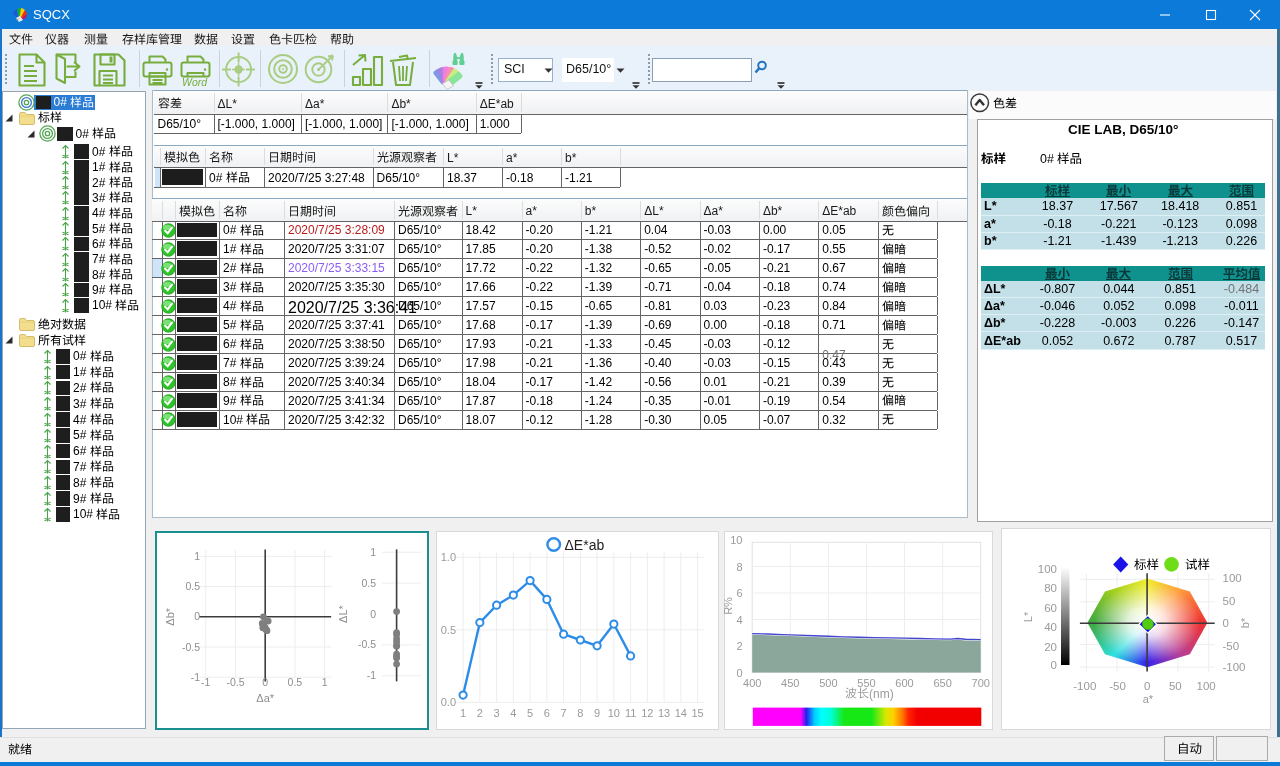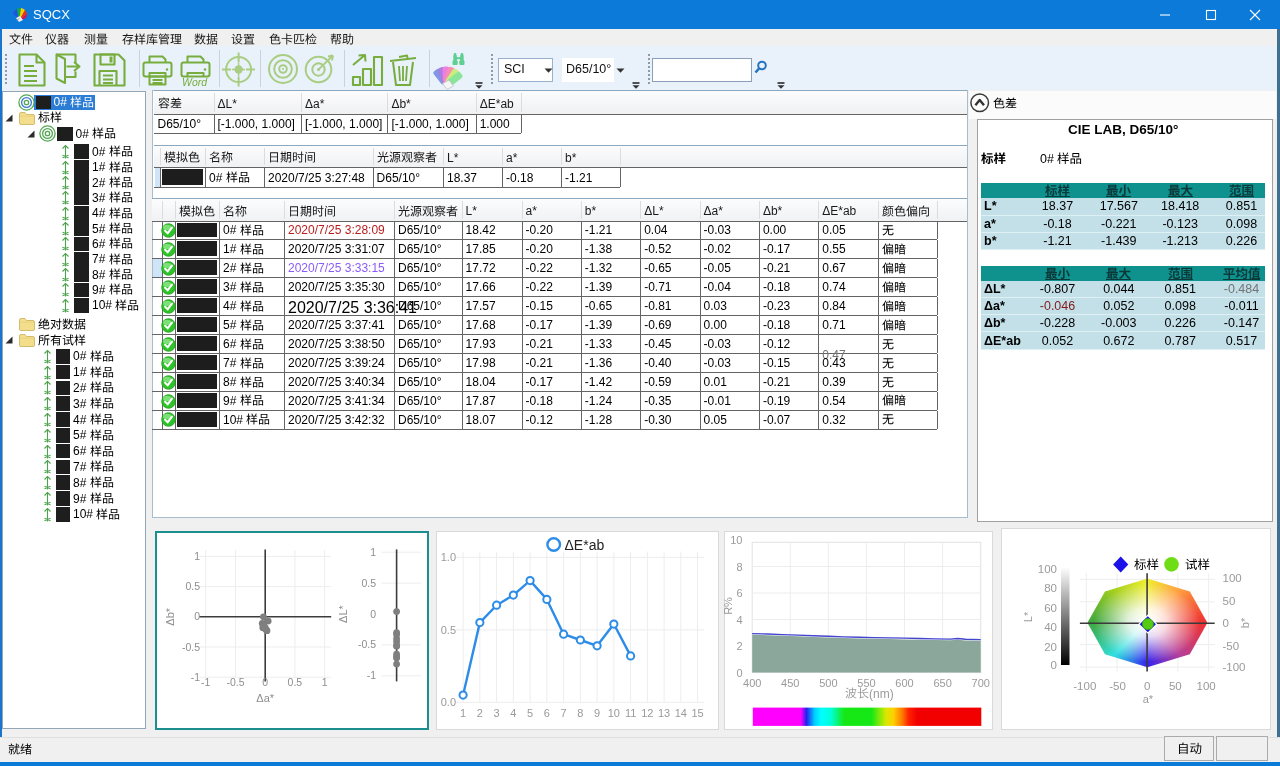--- a/index.html
+++ b/index.html
@@ -1208,21 +1208,21 @@
     <div class="ab" style="left:177.25px;top:374.1px;width:39.75px;height:14.95px;background:#1d1d1d"></div>
     <div class="ab txt" style="left:223px;top:375.075px;font-size:12px;color:#000">8#&nbsp;<svg class="cj" style="width:24px;height:12px;vertical-align:-1.44px;" viewBox="0 0 2000 1000">
         <use href="#r6837" x="0"></use>
         <use href="#r54c1" x="1000"></use>
       </svg></div>
     <div class="ab txt" style="left:288px;top:375.075px;font-size:12px;color:#000">2020/7/25&nbsp;3:40:34</div>
     <div class="ab txt" style="left:398px;top:375.075px;font-size:12px;color:#000">D65/10°</div>
     <div class="ab txt" style="left:465.6px;top:375.075px;font-size:12px;color:#000">18.04</div>
     <div class="ab txt" style="left:525.5px;top:375.075px;font-size:12px;color:#000">-0.17</div>
     <div class="ab txt" style="left:584.85px;top:375.075px;font-size:12px;color:#000">-1.42</div>
-    <div class="ab txt" style="left:644.2px;top:375.075px;font-size:12px;color:#000">-0.59</div>
+    <div class="ab txt" style="left:644.2px;top:375.075px;font-size:12px;color:#000">-0.56</div>
     <div class="ab txt" style="left:703.55px;top:375.075px;font-size:12px;color:#000">0.01</div>
     <div class="ab txt" style="left:762.9px;top:375.075px;font-size:12px;color:#000">-0.21</div>
     <div class="ab txt" style="left:822.25px;top:375.075px;font-size:12px;color:#000">0.39</div>
     <div class="ab txt" style="left:881.6px;top:375.075px;font-size:12px;color:#000"><svg class="cj" style="width:12px;height:12px;vertical-align:-1.44px;" viewBox="0 0 1000 1000">
         <use href="#r65e0" x="0"></use>
       </svg></div>
     <div class="ab" style="left:152px;top:410px;width:784.5px;height:1px;background:#646464"></div>
     <div class="ab" style="left:161.5px;top:392.05px;width:1px;height:17.95px;background:#646464"></div>
     <div class="ab" style="left:175.25px;top:392.05px;width:1px;height:17.95px;background:#646464"></div>
     <div class="ab" style="left:219px;top:392.05px;width:1px;height:17.95px;background:#646464"></div>
@@ -1378,21 +1378,21 @@
       </svg></div>
     <div class="ab" style="left:1222.75px;top:278.8px;width:37.5px;height:1px;background:#0a3a3a"></div>
     <div class="ab" style="left:980.5px;top:281.3px;width:284px;height:17.06px;background:#c3dfe8;border-bottom:1px solid #dff0f5;box-sizing:border-box"></div>
     <div class="ab txt" style="left:984px;top:282.33px;font-size:12.5px;font-weight:bold;color:#000">ΔL*</div>
     <div class="ab txt" style="left:1057.5px;top:282.33px;font-size:12.5px;color:#000;transform:translateX(-50%)">-0.807</div>
     <div class="ab txt" style="left:1118.8px;top:282.33px;font-size:12.5px;color:#000;transform:translateX(-50%)">0.044</div>
     <div class="ab txt" style="left:1180.2px;top:282.33px;font-size:12.5px;color:#000;transform:translateX(-50%)">0.851</div>
     <div class="ab txt" style="left:1241.5px;top:282.33px;font-size:12.5px;color:#737373;transform:translateX(-50%)">-0.484</div>
     <div class="ab" style="left:980.5px;top:298.36px;width:284px;height:17.06px;background:#c3dfe8;border-bottom:1px solid #dff0f5;box-sizing:border-box"></div>
     <div class="ab txt" style="left:984px;top:299.39px;font-size:12.5px;font-weight:bold;color:#000">Δa*</div>
-    <div class="ab txt" style="left:1057.5px;top:299.39px;font-size:12.5px;color:#7f1d1d;transform:translateX(-50%)">-0.046</div>
+    <div class="ab txt" style="left:1057.5px;top:299.39px;font-size:12.5px;color:#000000;transform:translateX(-50%)">-0.046</div>
     <div class="ab txt" style="left:1118.8px;top:299.39px;font-size:12.5px;color:#000;transform:translateX(-50%)">0.052</div>
     <div class="ab txt" style="left:1180.2px;top:299.39px;font-size:12.5px;color:#000;transform:translateX(-50%)">0.098</div>
     <div class="ab txt" style="left:1241.5px;top:299.39px;font-size:12.5px;color:#000;transform:translateX(-50%)">-0.011</div>
     <div class="ab" style="left:980.5px;top:315.42px;width:284px;height:17.06px;background:#c3dfe8;border-bottom:1px solid #dff0f5;box-sizing:border-box"></div>
     <div class="ab txt" style="left:984px;top:316.45px;font-size:12.5px;font-weight:bold;color:#000">Δb*</div>
     <div class="ab txt" style="left:1057.5px;top:316.45px;font-size:12.5px;color:#000;transform:translateX(-50%)">-0.228</div>
     <div class="ab txt" style="left:1118.8px;top:316.45px;font-size:12.5px;color:#000;transform:translateX(-50%)">-0.003</div>
     <div class="ab txt" style="left:1180.2px;top:316.45px;font-size:12.5px;color:#000;transform:translateX(-50%)">0.226</div>
     <div class="ab txt" style="left:1241.5px;top:316.45px;font-size:12.5px;color:#000;transform:translateX(-50%)">-0.147</div>
     <div class="ab" style="left:980.5px;top:332.48px;width:284px;height:17.06px;background:#c3dfe8;border-bottom:1px solid #dff0f5;box-sizing:border-box"></div>

